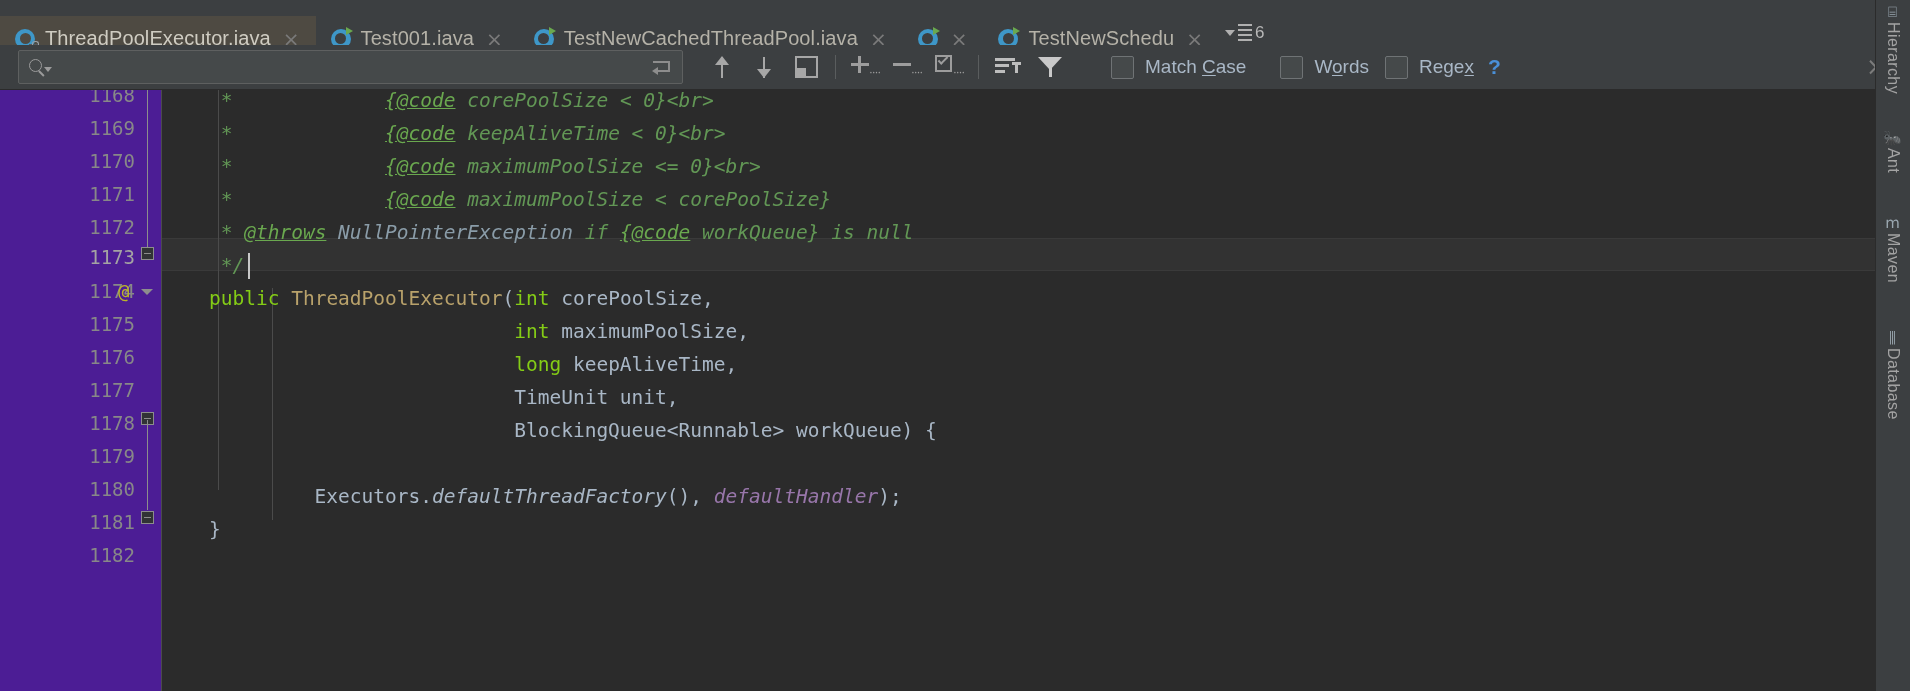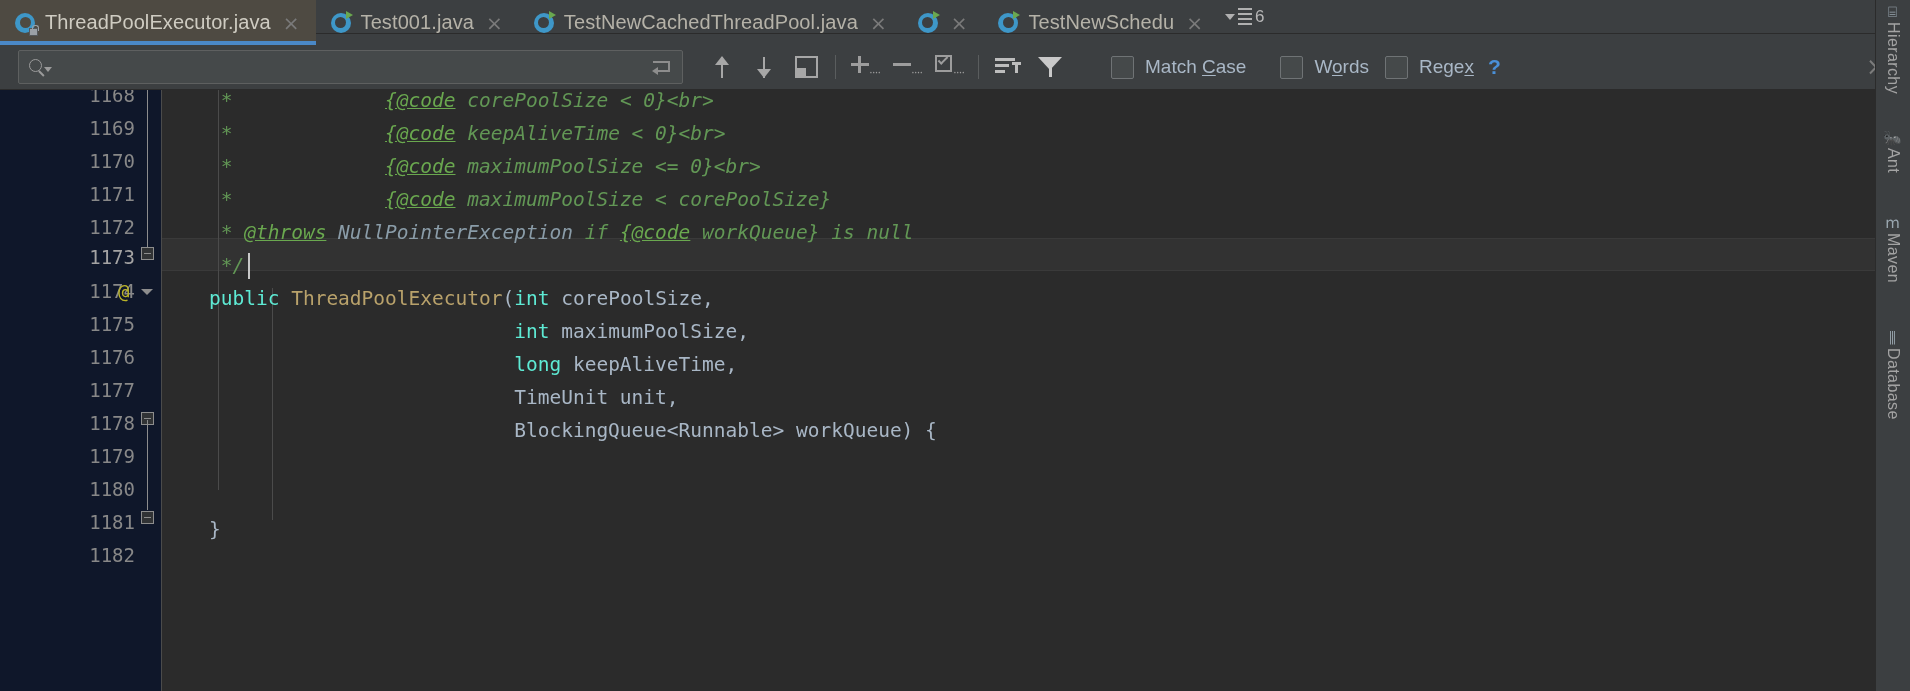--- a/index.html
+++ b/index.html
@@ -6,21 +6,21 @@
   html, body {
     width: 1910px; height: 691px;
     background: #3c3f41;
     font-family: "Liberation Sans", sans-serif;
     overflow: hidden;
   }
   body { position: relative; }
 
   
   #tabbar {
-    position: absolute; left: 0; top: 0; width: 1910px; height: 34px;
+    position: absolute; left: 0; top: 16px; width: 1910px; height: 34px;
     background: #3c3f41;
     display: flex; align-items: stretch;
     border-bottom: 1px solid #2b2b2b;
   }
   .tab {
     display: flex; align-items: center; gap: 9px;
     padding: 0 13px 0 14px;
     height: 45px;
     position: relative;
     cursor: default;
@@ -227,21 +227,21 @@
   }
 
   
   #editor {
     position: absolute; left: 0; top: 90px; width: 1875px; height: 601px;
     background: #2b2b2b;
     overflow: hidden;
   }
   #gutter {
     position: absolute; left: 0; top: 0; width: 162px; height: 601px;
-    background: #0f172a;
+    background: #4c1d95;
     border-right: 1px solid #4b4b4b;
   }
   .lnum {
     position: absolute; right: 26px;
     font-family: "DejaVu Sans Mono", monospace;
     font-size: 19px; color: #888888; text-align: right;
   }
   .lnum.cur { color: #a4a3a3; }
   #code {
     position: absolute; left: 162px; top: 0; right: 0; bottom: 0;
@@ -254,21 +254,21 @@
     color: #a9b7c6;
   }
   .hl-row {
     position: absolute; left: 0; right: 0; height: 33px;
     background: #323232;
     border-top: 1px solid #3a3a3a; border-bottom: 1px solid #3a3a3a;
   }
   .doc     { color: #629755; font-style: italic; }
   .doctag  { color: #6aa84f; font-style: italic; text-decoration: underline; }
   .doctype { color: #8a9ca8; font-style: italic; }
-  .kw      { color: #5eead4; }
+  .kw      { color: #84cc16; }
   .cls     { color: #b9a26b; }
   .ident   { color: #a9b7c6; }
   .field   { color: #9876aa; font-style: italic; }
   .meth    { color: #a9b7c6; font-style: italic; }
   .indent-guide {
     position: absolute; width: 1px; background: #4b4b4b;
   }
   #caret {
     position: absolute; width: 2px; height: 26px; background: #c8c8c8;
   }
@@ -546,20 +546,21 @@
 
     <div class="cline" style="top:225px"><span class="ident">                              </span><span class="kw">int</span><span class="ident"> maximumPoolSize,</span></div>
 
     <div class="cline" style="top:258px"><span class="ident">                              </span><span class="kw">long</span><span class="ident"> keepAliveTime,</span></div>
 
     <div class="cline" style="top:291px"><span class="ident">                              TimeUnit unit,</span></div>
 
     <div class="cline" style="top:324px"><span class="ident">                              BlockingQueue&lt;Runnable&gt; workQueue) {</span></div>
 
 
+    <div class="cline" style="top:390px"><span class="ident">             Executors.</span><span class="meth">defaultThreadFactory</span><span class="ident">(), </span><span class="field">defaultHandler</span><span class="ident">);</span></div>
 
     <div class="cline" style="top:423px"><span class="ident">    }</span></div>
 
     <div class="cline" style="top:456px"><span class="ident"></span></div>
 
     <div id="caret" style="left:86px; top:163px"></div>
   </div>
 </div>
 
 <div id="vscroll">

